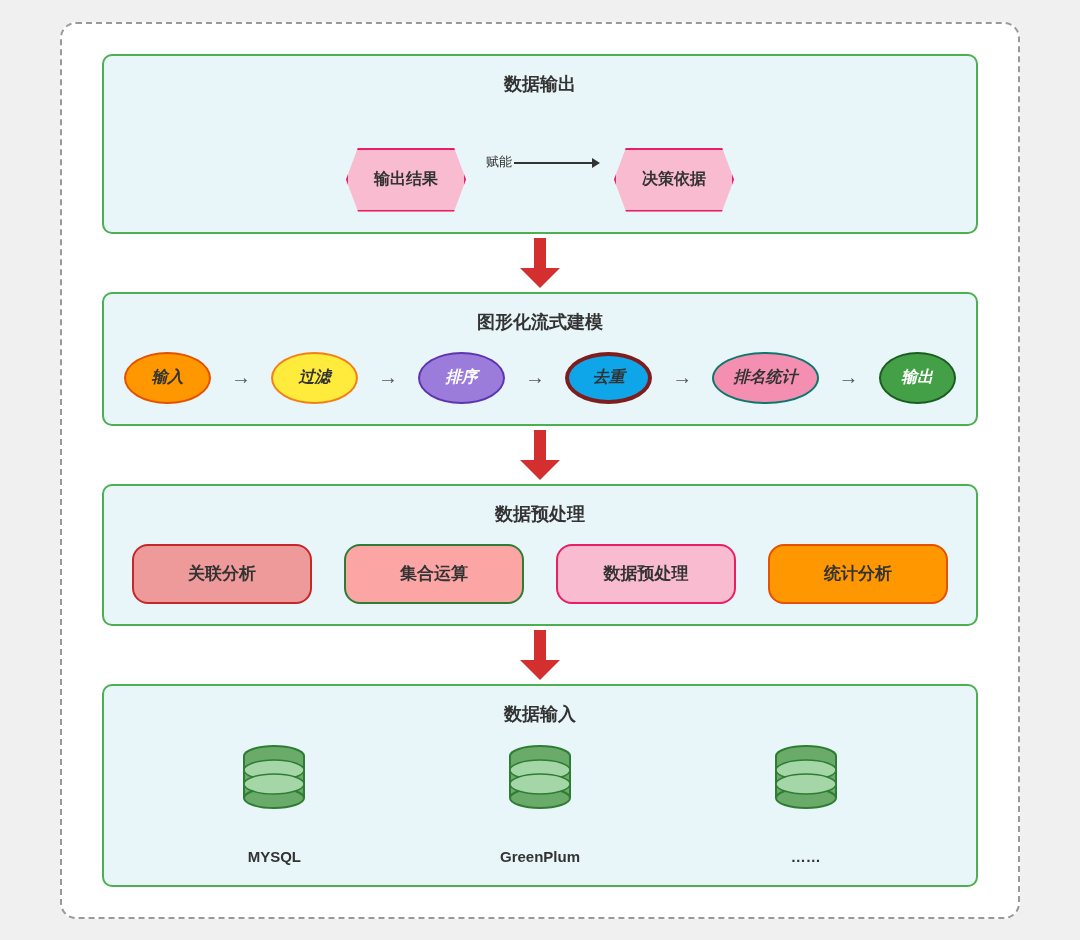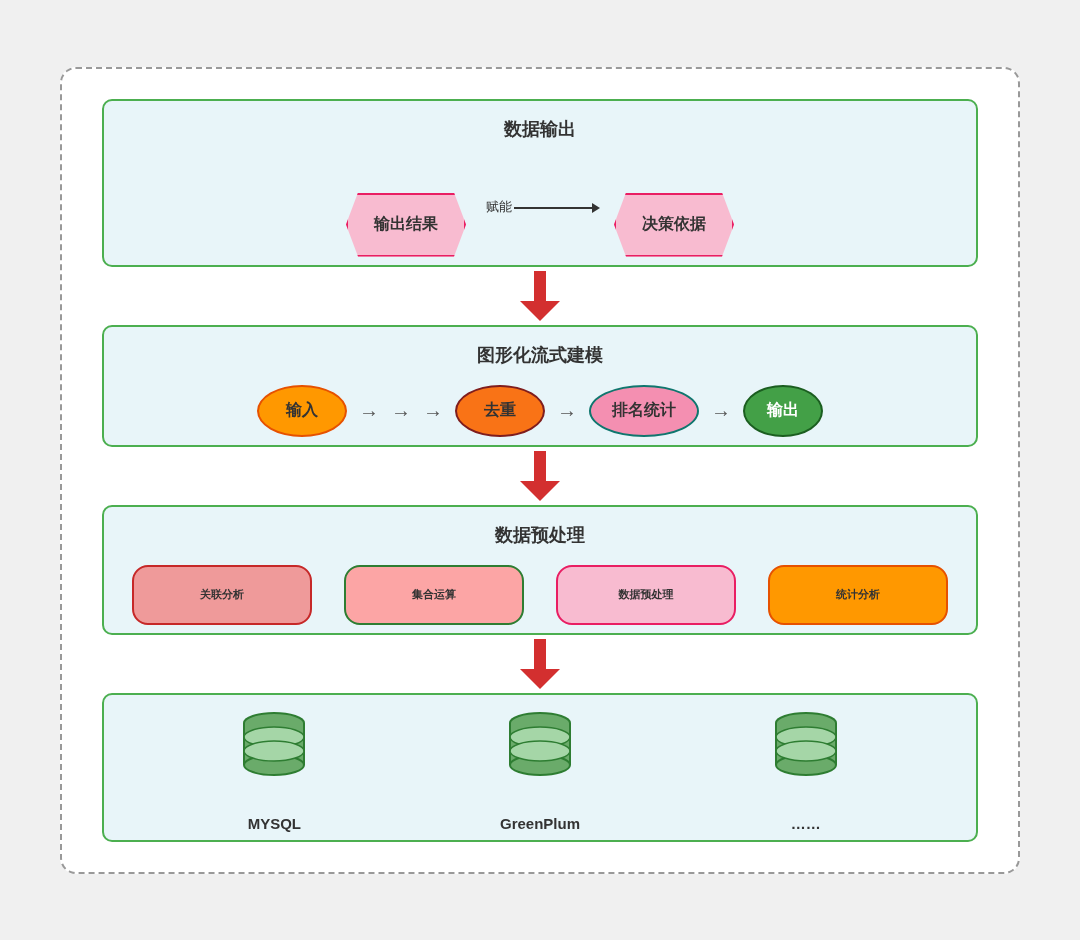--- a/index.html
+++ b/index.html
@@ -23,21 +23,21 @@
       align-items: center;
       gap: 0;
     }
 
     
     .section-box {
       width: 100%;
       border: 2px solid #4caf50;
       border-radius: 10px;
       background: #e8f5f9;
-      padding: 16px 20px 8px;
+      padding: 16px 20px 20px;
       position: relative;
     }
 
     .section-title {
       text-align: center;
       font-size: 18px;
       font-weight: bold;
       color: #333;
       margin-bottom: 18px;
     }
@@ -117,39 +117,40 @@
       font-size: 13px;
       color: #333;
       margin-bottom: 2px;
     }
 
     
     .flow-row {
       display: flex;
       align-items: center;
       justify-content: center;
-      gap: 12px;
+      gap: 20px;
+      font-style: italic;
     }
 
     .ellipse-node {
       display: inline-flex;
       align-items: center;
       justify-content: center;
       width: 90px;
       height: 52px;
       border-radius: 50%;
       font-size: 16px;
       font-weight: bold;
       color: #333;
     }
 
     .ellipse-orange { background: #ff9800; border: 2px solid #e65100; }
     .ellipse-yellow { background: #ffeb3b; border: 2px solid #f57f17; }
     .ellipse-purple { background: #9c7cdb; border: 2px solid #5e35b1; color: white; }
-    .ellipse-green  { background: #f97316; border: 2px solid #7f1d1d; }
+    .ellipse-green  { background: #0ea5e9; border: 4px solid #7f1d1d; }
     .ellipse-pink   { background: #f48fb1; border: 2px solid #0f766e; }
     .ellipse-dkgreen{ background: #43a047; border: 2px solid #1b5e20; color: white; width: 80px; }
 
     .flow-arrow {
       font-size: 20px;
       color: #555;
       font-weight: bold;
     }
 
     
@@ -160,21 +161,21 @@
       gap: 16px;
     }
 
     .rect-node {
       display: inline-flex;
       align-items: center;
       justify-content: center;
       width: 180px;
       height: 60px;
       border-radius: 16px;
-      font-size: 11px;
+      font-size: 17px;
       font-weight: bold;
       color: #333;
     }
 
     .rect-red    { background: #ef9a9a; border: 2px solid #c62828; }
     .rect-green  { background: #fca5a5; border: 2px solid #2e7d32; }
     .rect-pink   { background: #f8bbd0; border: 2px solid #e91e63; }
     .rect-orange { background: #ff9800; border: 2px solid #e65100; }
 
     
@@ -228,21 +229,23 @@
       <rect x="14" y="0" width="12" height="32" fill="#d32f2f"></rect>
       <polygon points="0,30 40,30 20,50" fill="#d32f2f"></polygon>
     </svg>
   </div>
 
   <div class="section-box">
     <div class="section-title">图形化流式建模</div>
     <div class="flow-row">
       <div class="ellipse-node ellipse-orange">输入</div>
       <div class="flow-arrow">→</div>
-      <div class="flow-arrow">→</div>
+      <div class="ellipse-node ellipse-yellow">过滤</div>
+      <div class="flow-arrow">→</div>
+      <div class="ellipse-node ellipse-purple">排序</div>
       <div class="flow-arrow">→</div>
       <div class="ellipse-node ellipse-green">去重</div>
       <div class="flow-arrow">→</div>
       <div class="ellipse-node ellipse-pink" style="width:110px;">排名统计</div>
       <div class="flow-arrow">→</div>
       <div class="ellipse-node ellipse-dkgreen">输出</div>
     </div>
   </div>
 
   <div class="arrow-down">
@@ -263,20 +266,21 @@
   </div>
 
   <div class="arrow-down">
     <svg viewBox="0 0 40 50" xmlns="http://www.w3.org/2000/svg">
       <rect x="14" y="0" width="12" height="32" fill="#d32f2f"></rect>
       <polygon points="0,30 40,30 20,50" fill="#d32f2f"></polygon>
     </svg>
   </div>
 
   <div class="section-box">
+    <div class="section-title">数据输入</div>
     <div class="db-row">
 
       <div class="db-item">
         <div class="db-icon">
           <svg viewBox="0 0 70 75" xmlns="http://www.w3.org/2000/svg">
             <ellipse cx="35" cy="12" rx="30" ry="10" fill="#6aab6a" stroke="#2e7d32" stroke-width="2"></ellipse>
             <rect x="5" y="12" width="60" height="42" fill="#6aab6a" stroke="#2e7d32" stroke-width="0"></rect>
             <line x1="5" y1="12" x2="5" y2="54" stroke="#2e7d32" stroke-width="2"></line>
             <line x1="65" y1="12" x2="65" y2="54" stroke="#2e7d32" stroke-width="2"></line>
             <ellipse cx="35" cy="54" rx="30" ry="10" fill="#6aab6a" stroke="#2e7d32" stroke-width="2"></ellipse>

